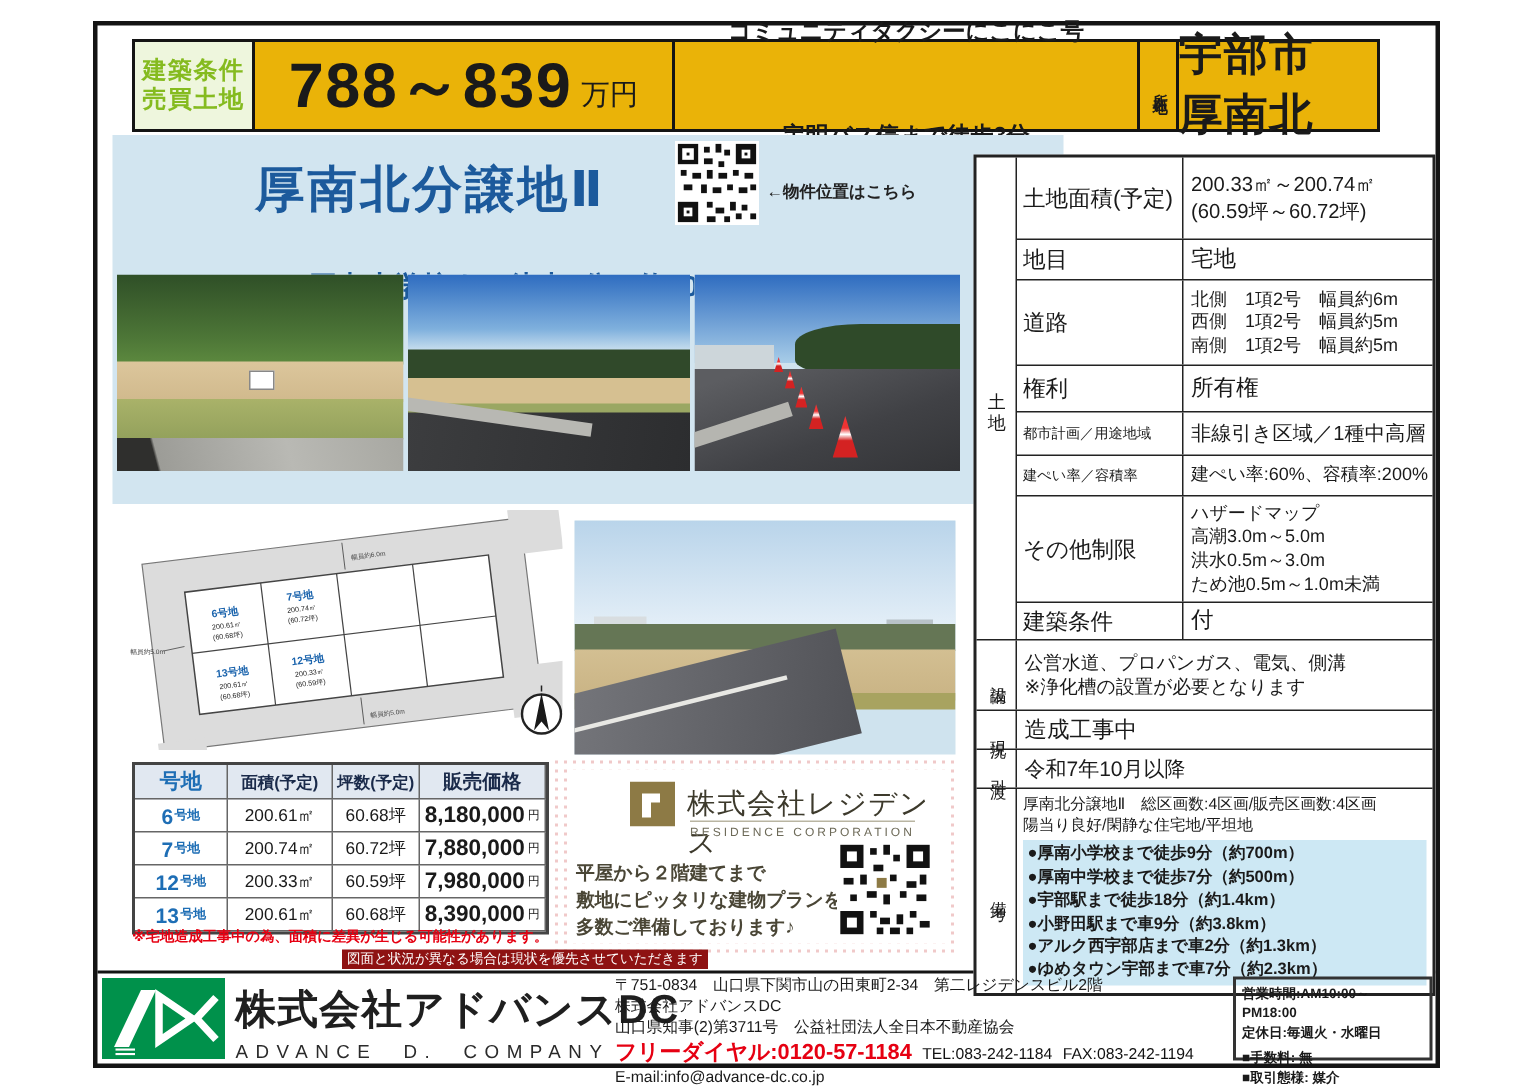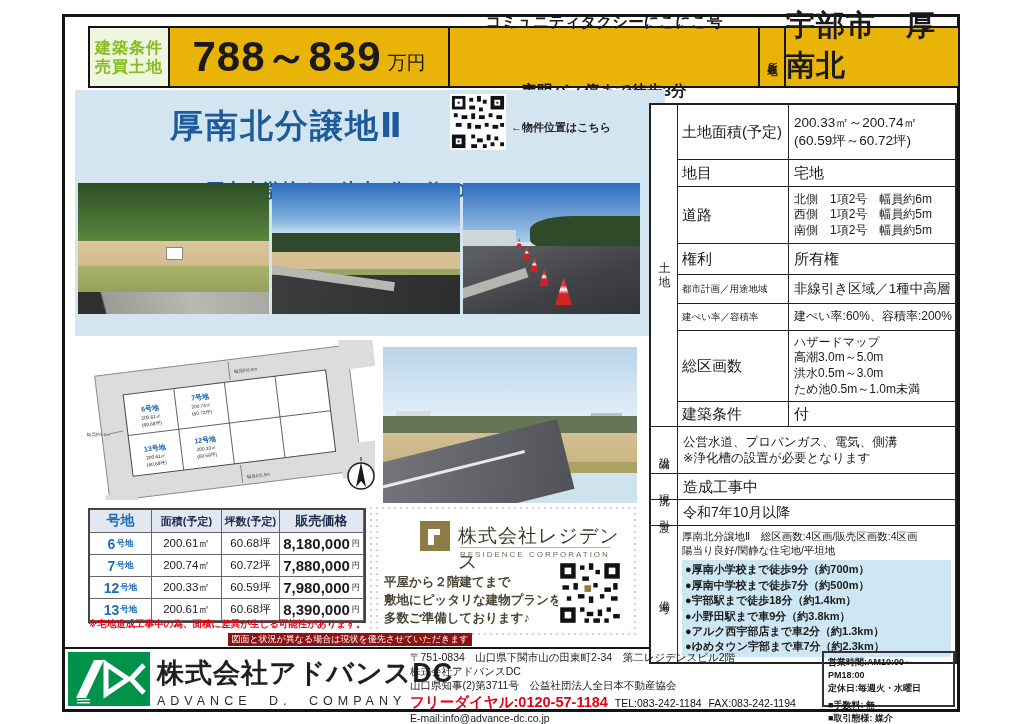--- a/index.html
+++ b/index.html
@@ -13,25 +13,25 @@
   .hcell:last-child{border-right:none;}
   .cat{width:78px;background:#eef6dd;}
   .cat div{color:#85bb1f;font-weight:bold;font-size:16px;line-height:1.2;letter-spacing:1px;}
   .pricebox{width:278px;flex-direction:row;gap:6px;}
   .bignum{font-size:42px;font-weight:bold;letter-spacing:1px;}
   .unit{font-size:19px;font-weight:normal;margin-top:12px;}
   .busbox{width:308px;gap:48px;}
   .busbox div{font-size:15.5px;font-weight:bold;line-height:1.35;}
   .locl{width:24px;}
   .locl div{writing-mode:vertical-rl;font-size:10px;font-weight:bold;letter-spacing:2px;}
-  .city{width:172px;justify-content:flex-end;}
+  .city{width:132px;}
   .city div{font-size:29px;font-weight:bold;letter-spacing:1px;}
 
   
-  .hero{position:absolute;left:10px;top:73px;width:590px;height:246px;background:#d2e5f0;}
+  .hero{position:absolute;left:10px;top:73px;width:590px;height:246px;background:#d2e5f0;padding-left:44px;}
   .title{position:absolute;left:95px;top:14px;font-size:33px;font-weight:bold;color:#1c5a9c;letter-spacing:2px;}
   .qr-hero{position:absolute;left:375px;top:4px;width:56px;height:56px;}
   .qr-cap{position:absolute;left:436px;top:30px;font-size:11px;font-weight:bold;color:#222;}
   .subtitle{position:absolute;left:130px;top:88px;font-size:19px;font-weight:bold;color:#1c5a9c;}
 
   
   .photo{position:absolute;overflow:hidden;background:#cfe3ee;}
   .photo>div{position:absolute;left:0;right:0;}
   .p-trees1{top:0;height:46%;background:linear-gradient(180deg,#2f4f27,#4d7637 70%,#5d8a3f);}
   .p-dirt1{top:44%;height:21%;background:linear-gradient(#dcc69c,#d0b98c);}
@@ -410,21 +410,21 @@
             </div>
           <div class="srow h28">
               <div class="slabel" style="font-size:9.5px;">都市計画／用途地域</div>
               <div class="sval mid">非線引き区域／1種中高層</div>
             </div>
           <div class="srow h26">
               <div class="slabel" style="font-size:9.5px;">建ぺい率／容積率</div>
               <div class="sval">建ぺい率:60%、容積率:200%</div>
             </div>
           <div class="srow h70">
-              <div class="slabel">総区画数</div>
+              <div class="slabel">その他制限</div>
               <div class="sval">ハザードマップ
 高潮3.0m～5.0m
 洪水0.5m～3.0m
 ため池0.5m～1.0m未満</div>
             </div>
           <div class="srow h24">
               <div class="slabel">建築条件</div>
               <div class="sval big">付</div>
             </div>
         </div>

